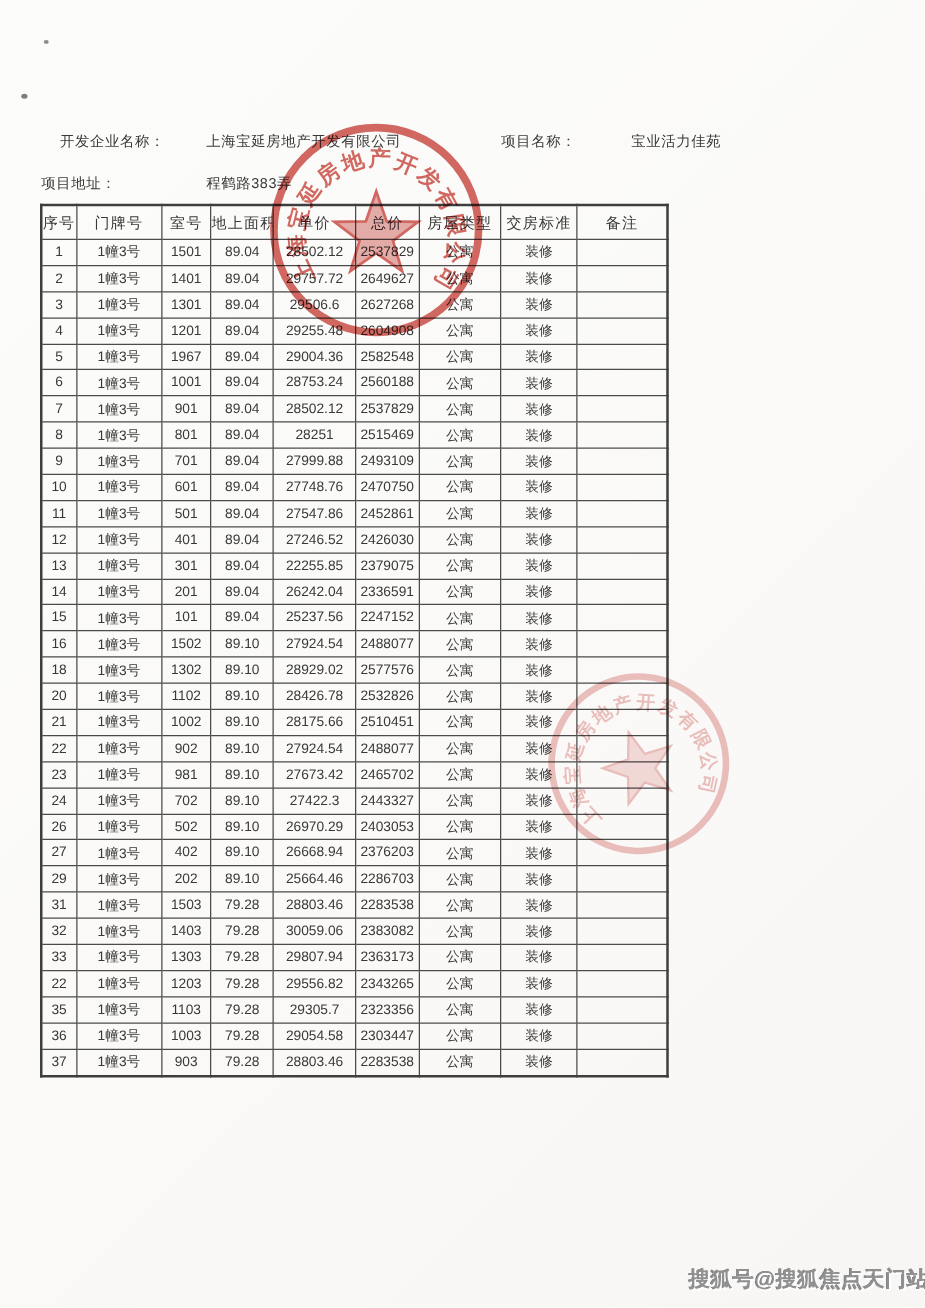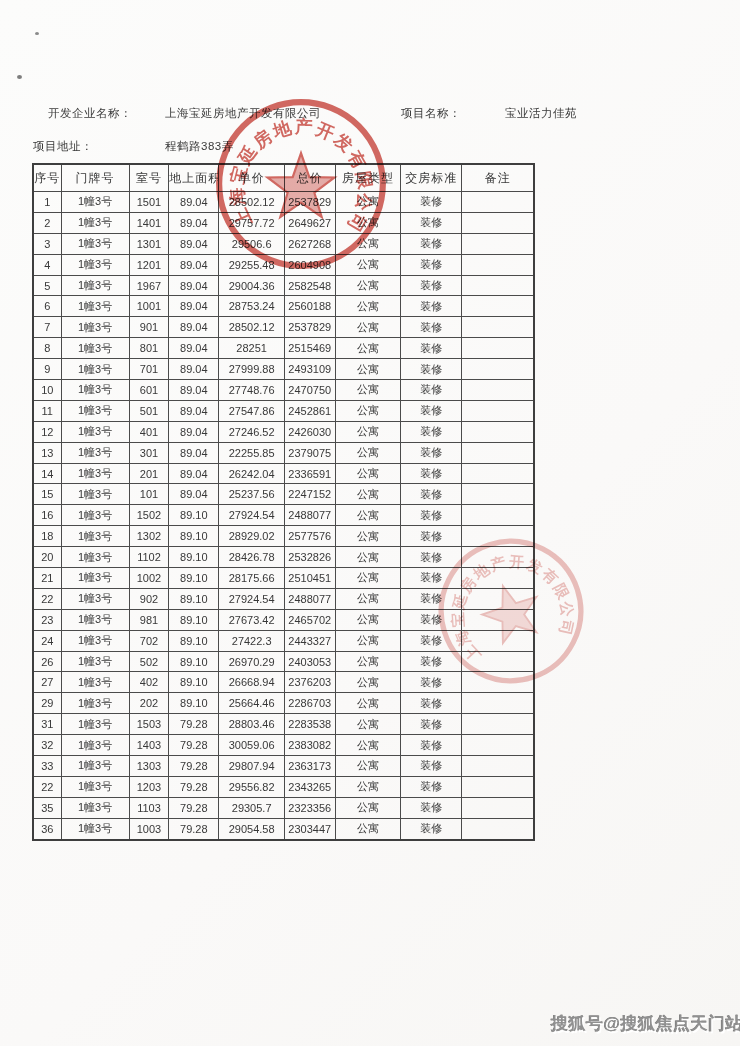--- a/index.html
+++ b/index.html
@@ -419,20 +419,31 @@
           <td>36</td>
           <td>1幢3号</td>
           <td>1003</td>
           <td>79.28</td>
           <td>29054.58</td>
           <td>2303447</td>
           <td>公寓</td>
           <td>装修</td>
           <td></td>
         </tr>
+        <tr>
+          <td>37</td>
+          <td>1幢3号</td>
+          <td>903</td>
+          <td>79.28</td>
+          <td>28803.46</td>
+          <td>2283538</td>
+          <td>公寓</td>
+          <td>装修</td>
+          <td></td>
+        </tr>
       </tbody>
   </table>
 
   <div class="stamp one">
     <svg viewBox="0 0 200 200" width="100%" height="100%">
       <g stroke="#c9453c" fill="none">
         <circle cx="100" cy="100" r="93" stroke-width="7"></circle>
         <polygon points="100,65 109.4,92.1 138,92.6 115.2,109.9 123.5,137.4 100,121 76.5,137.4 84.8,109.9 62,92.6 90.6,92.1" fill="#c9453c" fill-opacity="0.55" stroke-width="2.5"></polygon>
       </g>
       <defs>

